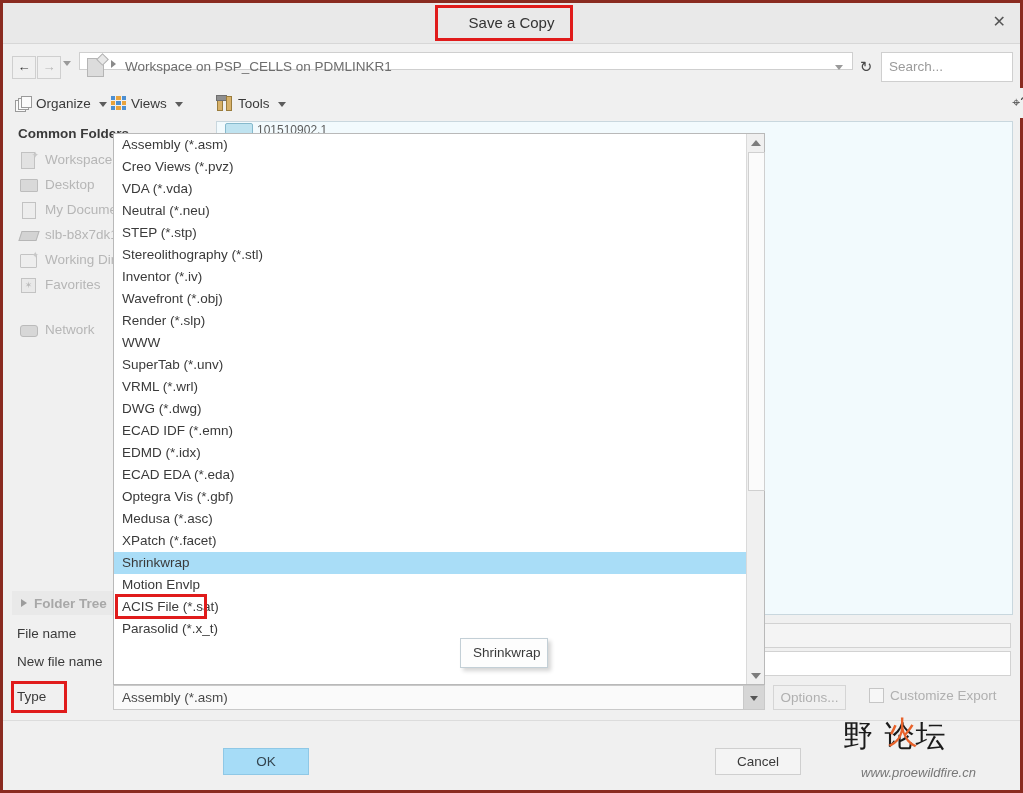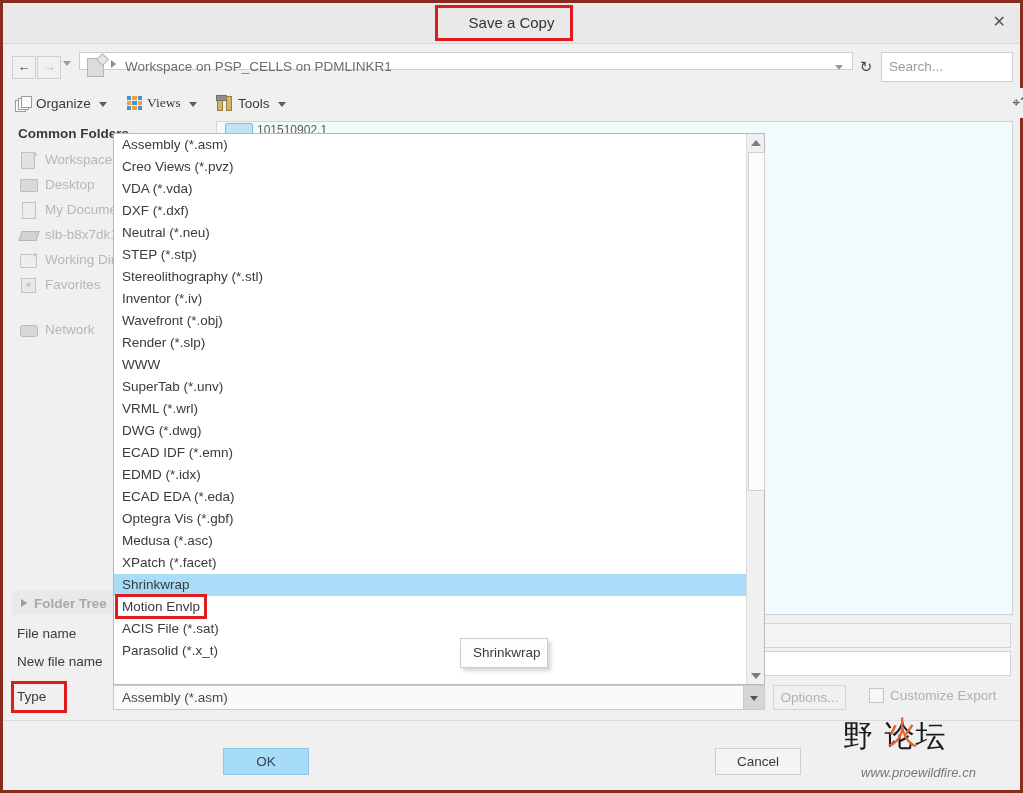--- a/index.html
+++ b/index.html
@@ -179,21 +179,21 @@
   <div class="toolbar">
     <div class="tbitem" style="left:12px;">
       <span class="ic-org">
           <i></i>
           <i></i>
           <i></i>
         </span>
       <span class="lbl">Organize</span>
       <span class="chev"></span>
     </div>
-    <div class="tbitem" style="left:124px;font-family:Liberation Serif, serif;">
+    <div class="tbitem" style="left:108px;">
       <span class="ic-views">
         <u></u>
           <u class="o"></u>
           <u></u>
           <u class="o"></u>
           <u></u>
           <u class="o"></u>
           <u></u>
           <u class="o"></u>
           <u></u>
@@ -298,21 +298,20 @@
 
   <div class="footer"></div>
   <div class="okbtn">OK</div>
   <div class="cancelbtn">Cancel</div>
 
   <div class="dropdown">
     <div class="dd-list" id="dd-list">
         <div class="dd-item">Assembly (*.asm)</div>
         <div class="dd-item">Creo Views (*.pvz)</div>
         <div class="dd-item">VDA (*.vda)</div>
-        <div class="dd-item">DXF (*.dxf)</div>
         <div class="dd-item">Neutral (*.neu)</div>
         <div class="dd-item">STEP (*.stp)</div>
         <div class="dd-item">Stereolithography (*.stl)</div>
         <div class="dd-item">Inventor (*.iv)</div>
         <div class="dd-item">Wavefront (*.obj)</div>
         <div class="dd-item">Render (*.slp)</div>
         <div class="dd-item">WWW</div>
         <div class="dd-item">SuperTab (*.unv)</div>
         <div class="dd-item">VRML (*.wrl)</div>
         <div class="dd-item">DWG (*.dwg)</div>

